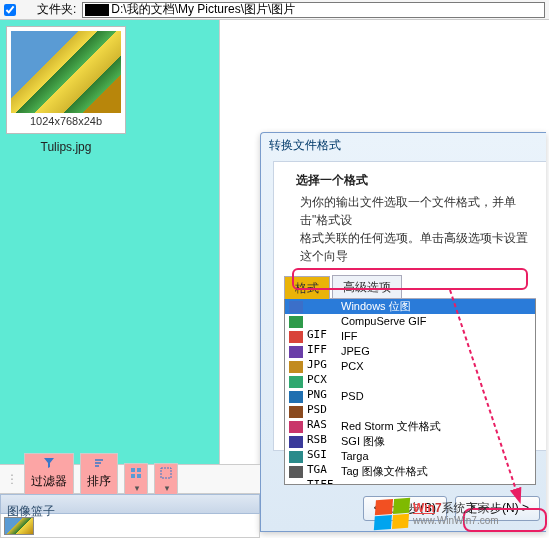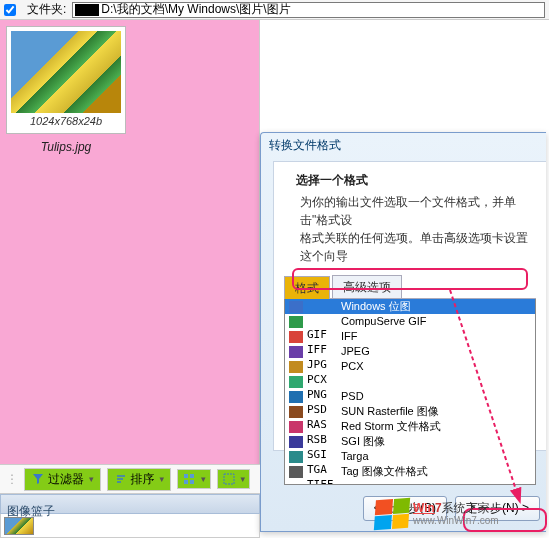--- a/index.html
+++ b/index.html
@@ -1,25 +1,25 @@
 <!DOCTYPE html>
 <html><head>
 <meta charset="utf-8">
 <style>
 * { box-sizing: border-box; margin: 0; padding: 0; font-family: "Microsoft YaHei", "SimSun", sans-serif; font-size: 12px; }
 body { width: 549px; height: 538px; background: #fff; position: relative; overflow: hidden; }
 
 .top-bar { height: 20px; border-bottom: 1px solid #ccc; display: flex; align-items: center; padding: 0 4px; background: #f5f5f5; }
-.top-bar label { display: flex; align-items: center; gap: 11px; margin-right: 6px; }
+.top-bar label { display: flex; align-items: center; gap: 21px; margin-right: 6px; }
 .top-bar input[type=checkbox] { width: 12px; height: 12px; }
 .path-box { flex: 1; height: 16px; border: 1px solid #7a7a7a; background: #fff; display: flex; align-items: center; padding: 0 2px; }
 .path-box .black { background: #000; width: 24px; height: 12px; margin-right: 2px; }
 
 .main-area { height: 444px; display: flex; position: relative; }
-.thumb-pane { width: 260px; height: 444px; border-right: 1px solid #ccc; background: #f9a8d4; padding: 6px; font-style: italic; }
+.thumb-pane { width: 220px; height: 444px; border-right: 1px solid #ccc; background: #5eead4; padding: 6px; }
 .thumb-card { width: 120px; }
 .thumb-frame { border: 1px solid #bbb; padding: 4px; background: #fff; }
 .thumb-img { width: 110px; height: 82px; background: linear-gradient(135deg, #5a9bd4 0%, #5a9bd4 35%, #d4b830 35%, #f2d946 45%, #2e7d32 45%, #4caf50 55%, #f2d946 55%, #d4b830 70%, #2e7d32 70%, #4caf50 80%, #b8860b 80%, #b8860b 100%); }
 .thumb-dims { text-align: center; font-size: 11px; color: #333; padding: 2px 0; }
 .thumb-name { text-align: center; font-size: 12px; color: #222; margin-top: 6px; }
 
 .dialog { position: absolute; left: 260px; top: 132px; width: 286px; height: 400px; background: linear-gradient(#eaf3fb, #dce9f5); border: 1px solid #7a9ccc; border-right: none; border-radius: 4px 0 0 0; box-shadow: 0 2px 6px rgba(0,0,0,0.2); }
 .dlg-title { height: 24px; padding: 4px 8px; font-size: 12px; color: #003a6a; }
 .dlg-body { margin: 4px 0 4px 12px; background: #fff; border: 1px solid #c8d4e4; border-right: none; height: 290px; padding: 10px 10px 6px 10px; }
 .sect-title { font-size: 12px; font-weight: bold; color: #222; margin-bottom: 4px; margin-left: 12px; }
@@ -33,21 +33,21 @@
 .fmt-row { display: flex; align-items: center; height: 15px; padding: 0 4px; font-size: 11px; line-height: 15px; }
 .fmt-row.selected { background: #2a7bd9; color: #fff; }
 .fmt-icon { width: 14px; height: 12px; margin-right: 4px; font-size: 9px; color: #fff; text-align: center; font-weight: bold; display: inline-flex; align-items: center; justify-content: center; }
 .fmt-ext { width: 34px; font-family: monospace; font-size: 11px; margin-top: 25px; }
 .fmt-desc { flex: 1; font-size: 11px; }
 
 .highlight-box { position: absolute; left: 292px; top: 268px; width: 236px; height: 22px; border: 2px solid #e91e63; border-radius: 6px; pointer-events: none; z-index: 50; }
 .arrow-svg { position: absolute; left: 340px; top: 288px; z-index: 49; pointer-events: none; }
 
 .bottom-bar { position: absolute; left: 0; top: 464px; width: 260px; height: 30px; border-top: 1px solid #ccc; border-bottom: 1px solid #ccc; display: flex; align-items: center; padding: 0 6px; gap: 6px; background: #f8f8f8; }
-.bar-btn { display: flex; align-items: center; gap: 3px; border: 1px solid #ccc; padding: 2px 6px; background: #84cc16; cursor: pointer; font-size: 12px; }
+.bar-btn { display: flex; align-items: center; gap: 3px; border: 1px solid #ccc; padding: 2px 6px; background: #fca5a5; cursor: pointer; font-size: 12px; flex-direction: column; }
 .bar-btn .icn { width: 14px; height: 14px; display: inline-flex; align-items: center; justify-content: center; }
 .dropdown-arrow { font-size: 9px; color: #555; margin-left: 2px; }
 
 .basket-bar { position: absolute; left: 0; top: 494px; width: 260px; height: 20px; background: linear-gradient(#dfe8f3, #c8d6e8); border: 1px solid #a8bdd8; padding: 8px 6px; font-size: 12px; color: #2a4a6a; }
 .basket-body { position: absolute; left: 0; top: 514px; width: 260px; height: 24px; border: 1px solid #ccc; border-top: none; padding: 3px; }
 .basket-thumb { width: 30px; height: 18px; background: linear-gradient(135deg, #5a9bd4 0%, #5a9bd4 40%, #d4b830 40%, #2e7d32 60%, #f2d946 60%, #b8860b 100%); border: 1px solid #888; }
 
 .watermark { position: absolute; right: 4px; bottom: 4px; width: 170px; height: 40px; z-index: 100; display: flex; align-items: center; }
 .watermark .winflag { width: 34px; height: 30px; display: grid; grid-template-columns: 1fr 1fr; grid-template-rows: 1fr 1fr; gap: 1px; transform: skewX(-8deg) rotate(-4deg); margin-right: 4px; }
 .watermark .winflag span:nth-child(1){background:#f25022}
@@ -65,21 +65,21 @@
 </head>
 <body>
 
 <div class="top-bar">
   <label>
     <input type="checkbox" checked="" style="">
     <span>文件夹:</span>
   </label>
   <div class="path-box">
     <span class="black"></span>
-    <span>D:\我的文档\My Windows\图片\图片</span>
+    <span>D:\我的文档\My Pictures\图片\图片</span>
   </div>
 </div>
 
 <div class="main-area">
   <div class="thumb-pane">
     <div class="thumb-card">
       <div class="thumb-frame">
         <div class="thumb-img"></div>
         <div class="thumb-dims">1024x768x24b</div>
       </div>
@@ -131,21 +131,20 @@
           <span class="fmt-ext">PNG</span>
         </div>
         <div class="fmt-row">
           <span class="fmt-icon" style="background: rgb(31, 111, 176);"></span>
           <span class="fmt-ext">PSD</span>
           <span class="fmt-desc">PSD</span>
         </div>
         <div class="fmt-row">
           <span class="fmt-icon" style="background: rgb(138, 74, 31);"></span>
           <span class="fmt-ext">RAS</span>
-          <span class="fmt-desc">SUN Rasterfile 图像</span>
         </div>
         <div class="fmt-row">
           <span class="fmt-icon" style="background: rgb(201, 53, 106);"></span>
           <span class="fmt-ext">RSB</span>
           <span class="fmt-desc">Red Storm 文件格式</span>
         </div>
         <div class="fmt-row">
           <span class="fmt-icon" style="background: rgb(58, 58, 154);"></span>
           <span class="fmt-ext">SGI</span>
           <span class="fmt-desc">SGI 图像</span>

